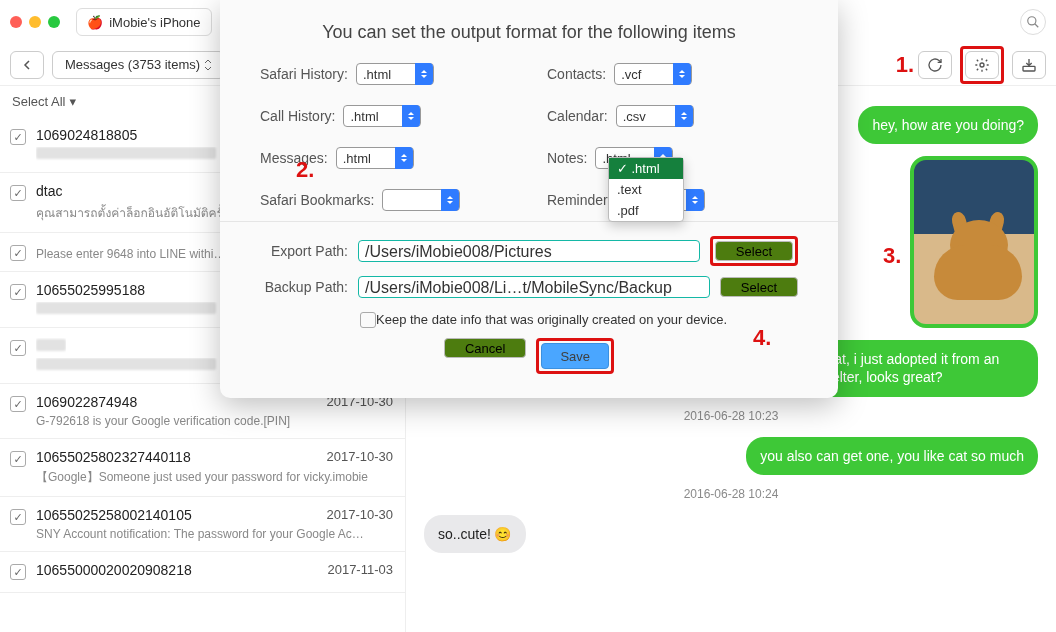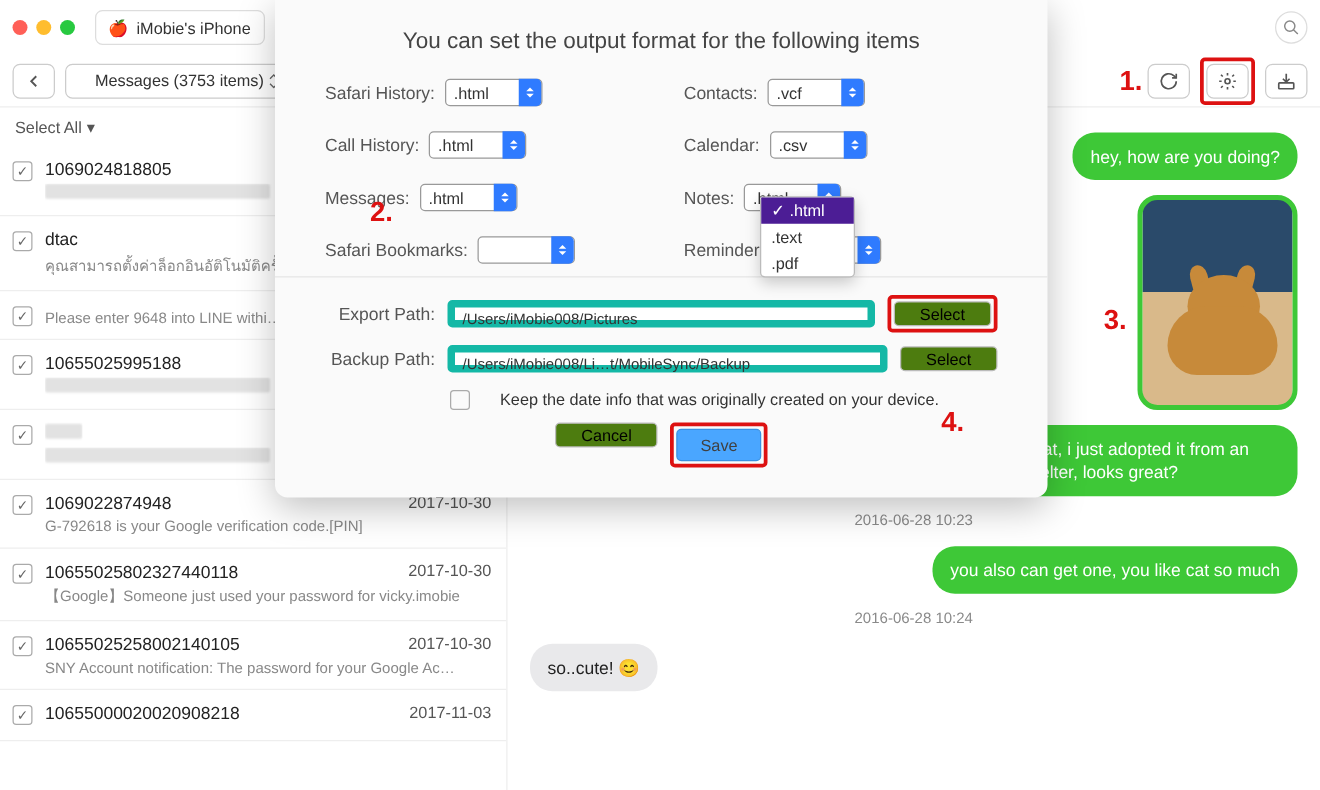--- a/index.html
+++ b/index.html
@@ -6,21 +6,21 @@
 body{width:1056px;height:632px;overflow:hidden;background:#fff;position:relative;font-size:13px;color:#333}
 .titlebar{height:44px;display:flex;align-items:center;padding:0 10px;gap:8px}
 .dots{display:flex;gap:7px;margin-right:8px}
 .dot{width:12px;height:12px;border-radius:50%}
 .dot.r{background:#ff5f57}.dot.y{background:#ffbd2e}.dot.g{background:#28c940}
 .device-pill{display:flex;align-items:center;gap:6px;border:1px solid #ddd;border-radius:6px;padding:4px 10px;height:28px}
 .search-right{margin-left:auto;width:26px;height:26px;border:1px solid #ddd;border-radius:50%;display:flex;align-items:center;justify-content:center}
 .toolbar{height:42px;display:flex;align-items:center;padding:0 10px;gap:8px;border-bottom:1px solid #eee}
 .btn{border:1px solid #ccc;background:#fff;border-radius:6px;height:28px;display:flex;align-items:center;justify-content:center}
 .btn.sq{width:34px}
-.menu-pill{border:1px solid #ccc;border-radius:6px;height:28px;padding:0 23px;display:flex;align-items:center;gap:4px}
+.menu-pill{border:1px solid #ccc;border-radius:6px;height:28px;padding:0 12px;display:flex;align-items:center;gap:4px}
 .tool-right{margin-left:auto;display:flex;gap:8px;align-items:center}
 .redbox{border:3px solid #d11;border-radius:4px;padding:2px}
 .content{display:flex;height:calc(100% - 86px)}
 .sidebar{width:406px;border-right:1px solid #eee;display:flex;flex-direction:column}
 .selectall{padding:8px 12px;color:#555;display:flex;align-items:center;gap:4px}
 .list{flex:1;overflow:hidden}
 .row{border-bottom:1px solid #eee;padding:10px 12px 10px 10px;display:flex;gap:10px}
 .cb{width:16px;height:16px;border:1px solid #aaa;border-radius:3px;flex-shrink:0;margin-top:2px;display:flex;align-items:center;justify-content:center;color:#666;font-size:11px}
 .row-main{flex:1;min-width:0}
 .row-top{display:flex;justify-content:space-between;gap:8px}
@@ -47,27 +47,27 @@
 .modal-title{text-align:center;font-size:18px;color:#444;padding:22px 0 16px}
 .form-grid{display:grid;grid-template-columns:1fr 1fr;column-gap:36px;row-gap:20px;padding:4px 40px 10px 40px}
 .form-row{display:flex;align-items:center;gap:8px}
 .form-row label{color:#555;font-size:14px}
 .sel{width:78px;height:22px;border:1px solid #999;border-radius:4px;display:flex;align-items:center;justify-content:space-between;padding:0 0 0 6px;font-size:13px;background:#fff;position:relative}
 .sel .arr{width:18px;height:22px;background:#2f7bff;border-radius:0 4px 4px 0;display:flex;flex-direction:column;align-items:center;justify-content:center}
 .sel .arr::before{content:"";border:3px solid transparent;border-bottom-color:#fff;margin-bottom:2px}
 .sel .arr::after{content:"";border:3px solid transparent;border-top-color:#fff}
 .dropdown{position:absolute;top:157px;left:388px;width:76px;background:#fff;border:1px solid #bbb;border-radius:4px;box-shadow:0 4px 12px rgba(0,0,0,.2);z-index:12;font-size:13px}
 .dropdown .opt{padding:3px 8px}
-.dropdown .opt.sel-opt{background:#4c1d95;color:#fff}
+.dropdown .opt.sel-opt{background:#15803d;color:#fff}
 .paths{padding:14px 40px 6px;border-top:1px solid #e5e5e5}
 .path-row{display:flex;align-items:center;gap:10px;margin-bottom:10px}
 .path-row label{width:88px;text-align:right;color:#555;font-size:14px}
-.path-box{flex:1;border:6px solid #14b8a6;border-radius:4px;height:22px;padding:2px 6px;font-size:12px;color:#333;background:#fff}
+.path-box{flex:1;border:1px solid #14b8a6;border-radius:4px;height:22px;padding:2px 6px;font-size:16px;color:#333;background:#fff}
 .btn-small{border:1px solid #bbb;background:#4d7c0f;border-radius:4px;height:20px;padding:0 20px;font-size:13px}
-.checkbox-row{display:flex;align-items:center;gap:24px;padding:2px 0 10px 100px;font-size:13px;color:#333}
+.checkbox-row{display:flex;align-items:center;gap:0;padding:2px 0 10px 100px;font-size:13px;color:#333}
 .modal-buttons{display:flex;justify-content:center;gap:10px}
 .btn-primary{background:#4aa6ff;color:#404040;border:1px solid #3a90e0;border-radius:4px;height:26px;padding:0 18px;font-size:13px}
 .annot{position:absolute;color:#d11;font-weight:700;font-size:22px;z-index:20}
 svg{display:block}
 </style>
 </head>
 <body>
 
 <div class="titlebar">
   <div class="dots">

